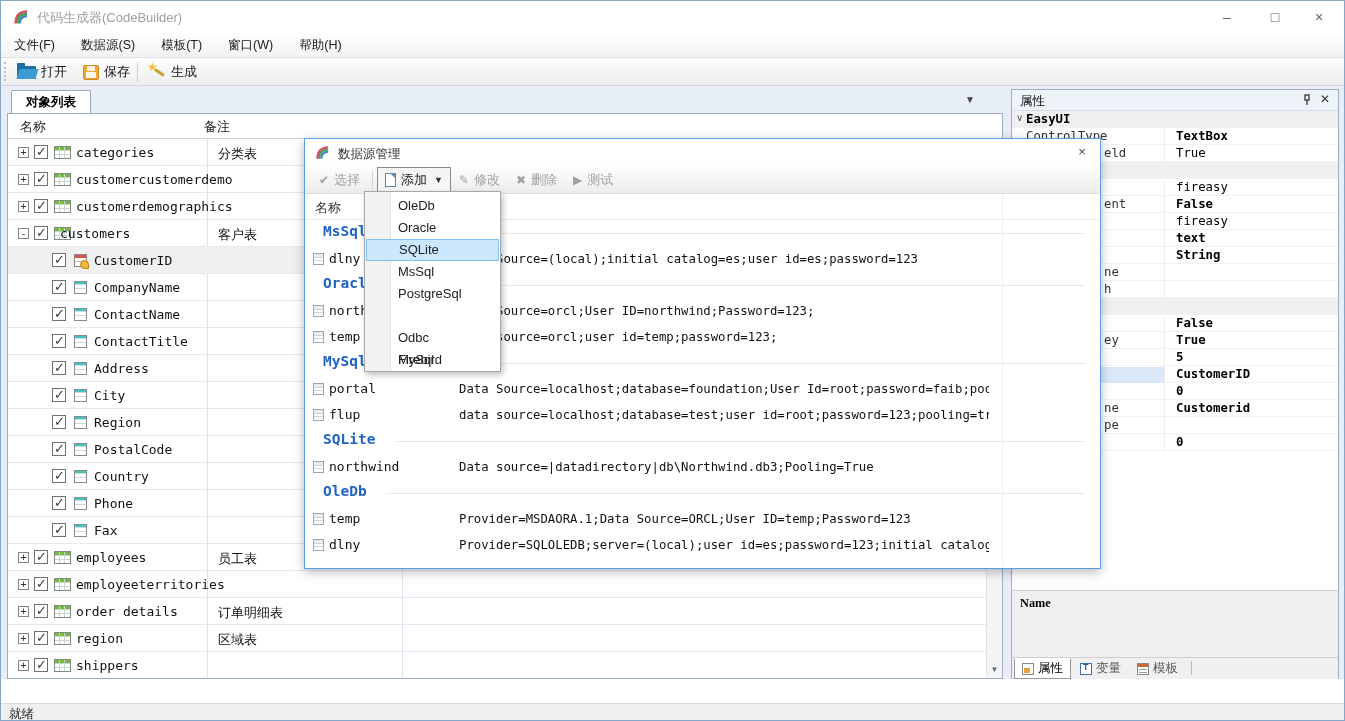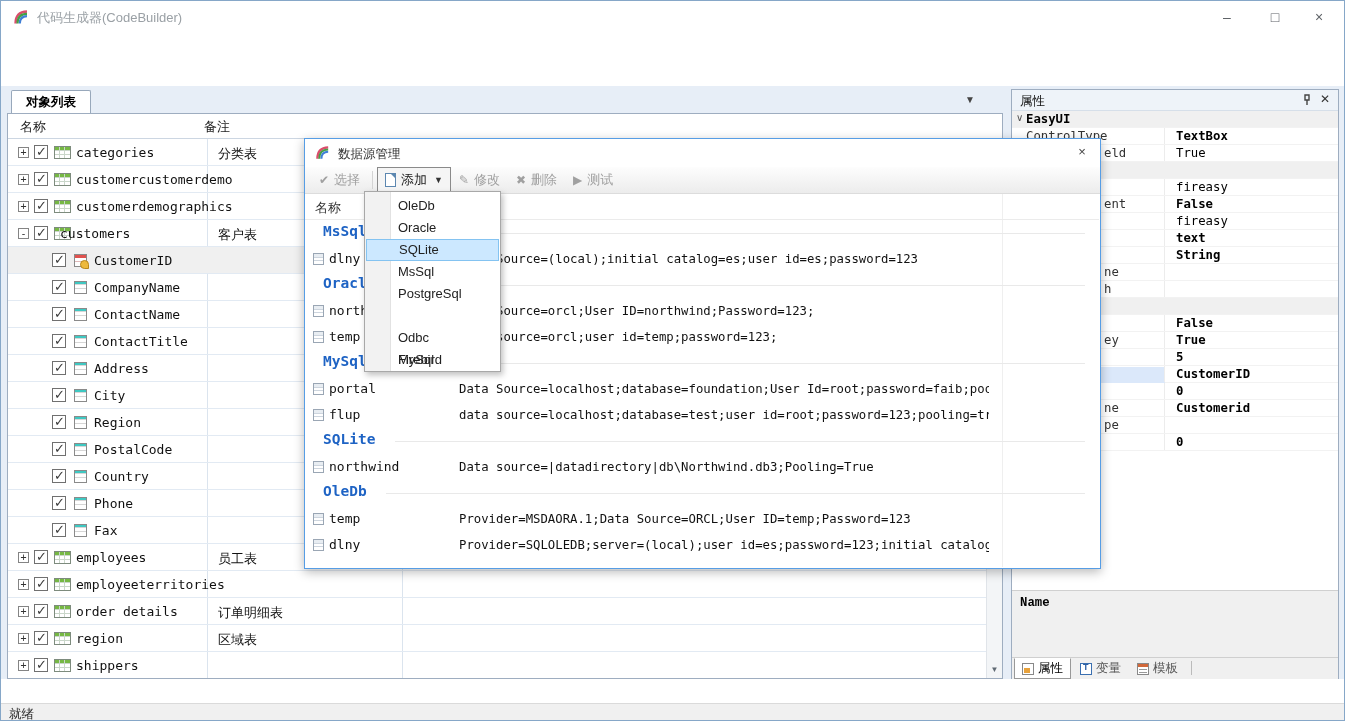--- a/index.html
+++ b/index.html
@@ -93,21 +93,21 @@
   .prow .pname.frag{padding-left:78px;}
   .prow .pname.sel{background:#dbe8fa;left:13px;padding-left:15px;width:140px;}
   .prow .pval{position:absolute;left:164px;top:1px;right:2px;font-size:12.3px;color:#000;
               font-family:"DejaVu Sans Mono",monospace;white-space:nowrap;overflow:hidden;}
   .prow .pval.b{font-weight:bold;}
   .prow .vline{position:absolute;left:152px;top:0;bottom:0;width:1px;background:#ececec;}
   .prow.cat{background:#f0f0f0;}
   .prow.cat .pname{font-weight:bold;color:#000;}
   .prow .chev{position:absolute;left:4px;top:1px;font-size:10px;color:#555;}
   .rp-desc{position:absolute;left:0;top:500px;right:0;height:67px;background:#f0f0f0;border-top:1px solid #d0d0d0;padding:5px 8px;}
-  .rp-desc .dt{font-family:Liberation Mono, monospace;font-size:12.3px;font-weight:bold;color:#000;}
+  .rp-desc .dt{font-family:Liberation Serif, serif;font-size:12.3px;font-weight:bold;color:#000;}
   .rp-desc .dd{font-size:12.5px;color:#222;margin-top:3px;}
   .rp-tabs{position:absolute;left:0;top:567px;right:0;height:22px;background:#f0f0f0;border-top:1px solid #cfcfcf;display:flex;align-items:flex-start;}
   .rtab{display:flex;align-items:center;gap:4px;height:21px;padding:0 7px;font-size:12.5px;color:#555;margin-left:2px;}
   .rtab.active{background:#fff;border:1px solid #999;border-top:1px solid #fff;color:#000;}
   .rtab-sep{width:1px;height:14px;background:#bbb;margin:3px 0 0 6px;}
   .ic-prop{width:12px;height:12px;background:#fff;border:1px solid #888;position:relative;}
   .ic-prop::after{content:"";position:absolute;left:1px;bottom:1px;width:6px;height:5px;background:#e8a23c;}
   .ic-var{width:12px;height:12px;background:#fff;border:1px solid #3a6fb0;position:relative;}
   .ic-var::after{content:"T";position:absolute;left:2px;top:-2px;font-size:9px;color:#2a5fa5;font-weight:bold;}
   .ic-tpl{width:12px;height:12px;background:#fff;border:1px solid #888;position:relative;}
@@ -174,21 +174,38 @@
       <path d="M2.5 14.5 Q2.5 3 14 2.5" fill="none" stroke="#d94f6c" stroke-width="2.4"></path>
       <path d="M4.5 14.5 Q4.5 5 14 4.8" fill="none" stroke="#43a047" stroke-width="2.2"></path>
       <path d="M6.8 14.5 Q6.8 7.4 14 7.2" fill="none" stroke="#3f7fd6" stroke-width="2.2"></path>
     </svg>
     <span class="title-text">代码生成器(CodeBuilder)</span>
     <div class="win-btn win-min">–</div>
     <div class="win-btn win-max">□</div>
     <div class="win-btn win-close">×</div>
   </div>
 
-
+  <div class="menubar" id="menubar"><span class="menu-item">文件(F)</span><span class="menu-item">数据源(S)</span><span class="menu-item">模板(T)</span><span class="menu-item">窗口(W)</span><span class="menu-item">帮助(H)</span></div>
+
+  <div class="toolbar">
+    <div class="tb-grip"></div>
+    <div class="tb-btn" style="left:10px">
+      <span class="ic-folder"></span>
+      <span>打开</span>
+    </div>
+    <div class="tb-btn" style="left:76px">
+      <span class="ic-floppy"></span>
+      <span>保存</span>
+    </div>
+    <div class="tb-sep" style="left:136px"></div>
+    <div class="tb-btn" style="left:141px">
+      <span class="ic-wand"></span>
+      <span>生成</span>
+    </div>
+  </div>
 
   <div class="workspace">
 
     <div class="left-panel">
       <div class="tabstrip">
         <div class="obj-tab">对象列表</div>
         <div class="strip-arrow">▼</div>
       </div>
       <div class="tree-grid">
         <div class="tg-vline1"></div>

